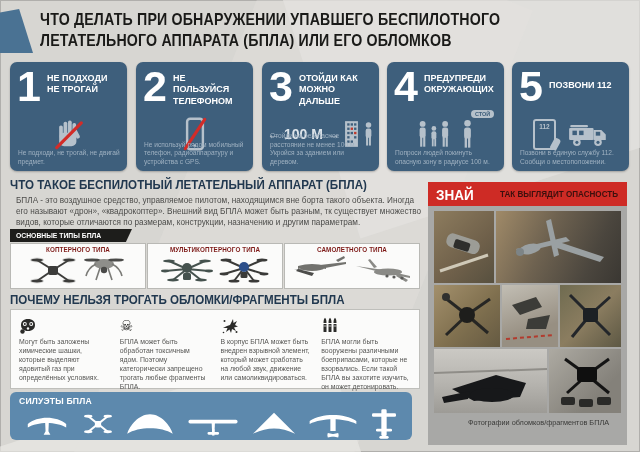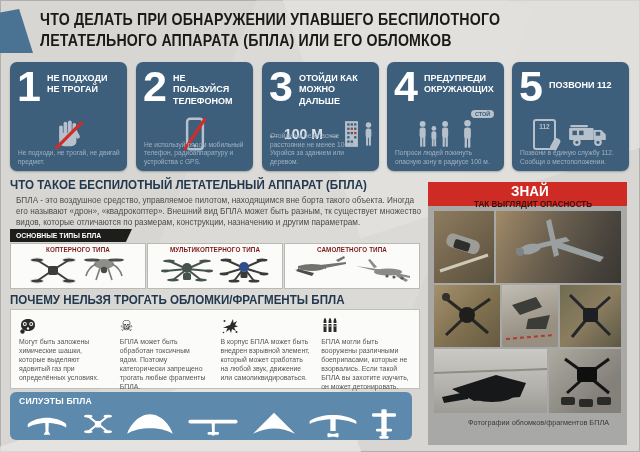--- a/index.html
+++ b/index.html
@@ -66,21 +66,21 @@
   .dk{fill:#2b2b29;}
 
   .sil-banner{position:absolute;left:10px;top:392px;width:402px;height:48px;background:#5d89ad;
     border-radius:6px;box-sizing:border-box;padding:4px 9px;}
   .sil-heading{font-size:8.6px;font-weight:700;color:#ffffff;letter-spacing:.2px;}
   .sil-row{display:flex;align-items:center;justify-content:space-between;margin-top:2px;padding:0 2px;}
   .wt{fill:#ffffff;} .wts{stroke:#ffffff;}
 
   
   .danger-panel{position:absolute;left:428px;top:182px;width:199px;height:263px;background:#a8a8a6;}
-  .danger-band{height:24px;background:#ce2b25;display:flex;align-items:center;flex-direction:column;}
+  .danger-band{height:24px;background:#ce2b25;display:flex;align-items:center;}
   .know-label{font-size:15px;font-weight:800;color:#ffffff;margin-left:8px;transform:scaleX(.9);transform-origin:left center;}
   .danger-label{font-size:8.8px;font-weight:800;color:#3c100d;margin-left:22px;transform:scaleX(.92);transform-origin:left center;white-space:nowrap;}
   .photo-grid{margin:5px 6px 0 6px;}
   .photo-row{display:flex;gap:2px;margin-bottom:2px;}
   .photo{position:relative;overflow:hidden;}
   .photo svg{position:absolute;inset:0;}
   .danger-caption{text-align:center;font-size:7.3px;color:#3a3a38;margin-top:5px;padding-left:22px;}
 </style>
 </head>
 <body>

